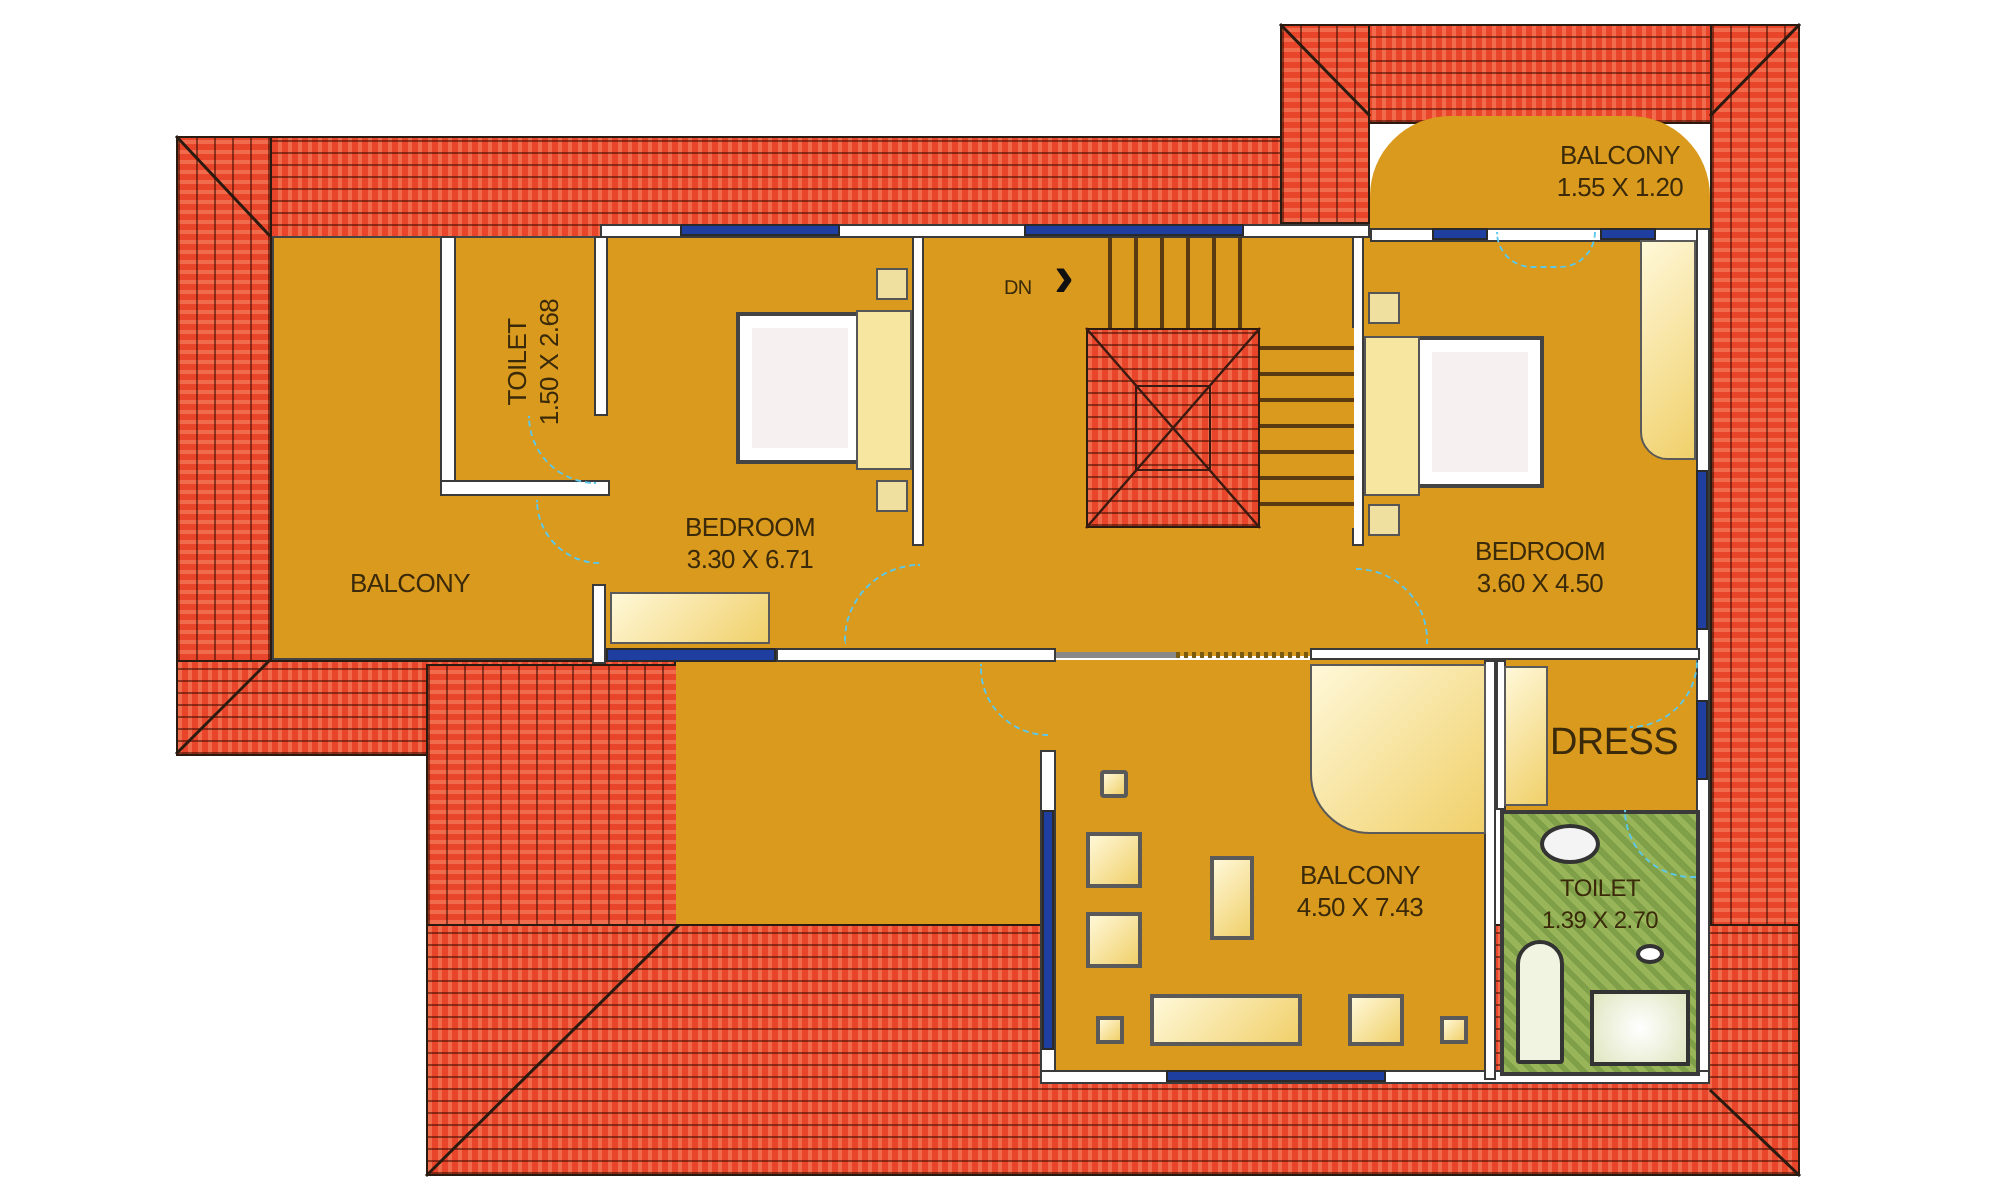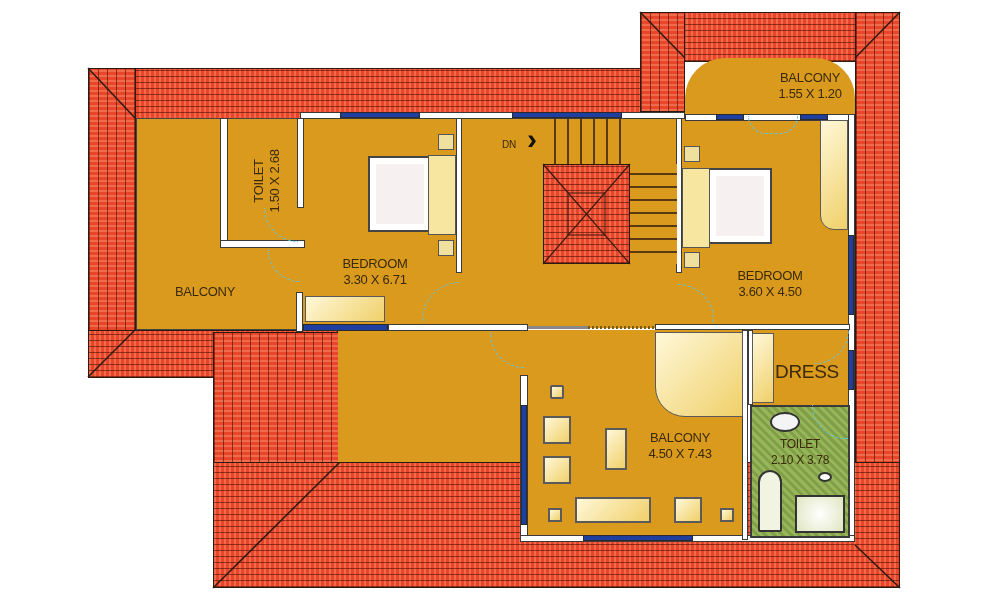--- a/index.html
+++ b/index.html
@@ -158,18 +158,18 @@
   <div>3.60 X 4.50</div>
 </div>
 <div class="abs lbl" style="left:160px;top:284px;width:90px;">
   <div>BALCONY</div>
 </div>
 <div class="abs lbl" style="left:774px;top:364px;width:66px;font-size:19px;">
   <div>DRESS</div>
 </div>
 <div class="abs lbl" style="left:755px;top:436px;width:90px;font-size:12px;">
   <div>TOILET</div>
-  <div>2.10 X 3.78</div>
+  <div>1.39 X 2.70</div>
 </div>
 <div class="abs lbl" style="left:630px;top:430px;width:100px;">
   <div>BALCONY</div>
   <div>4.50 X 7.43</div>
 </div>
 
 </body></html>

